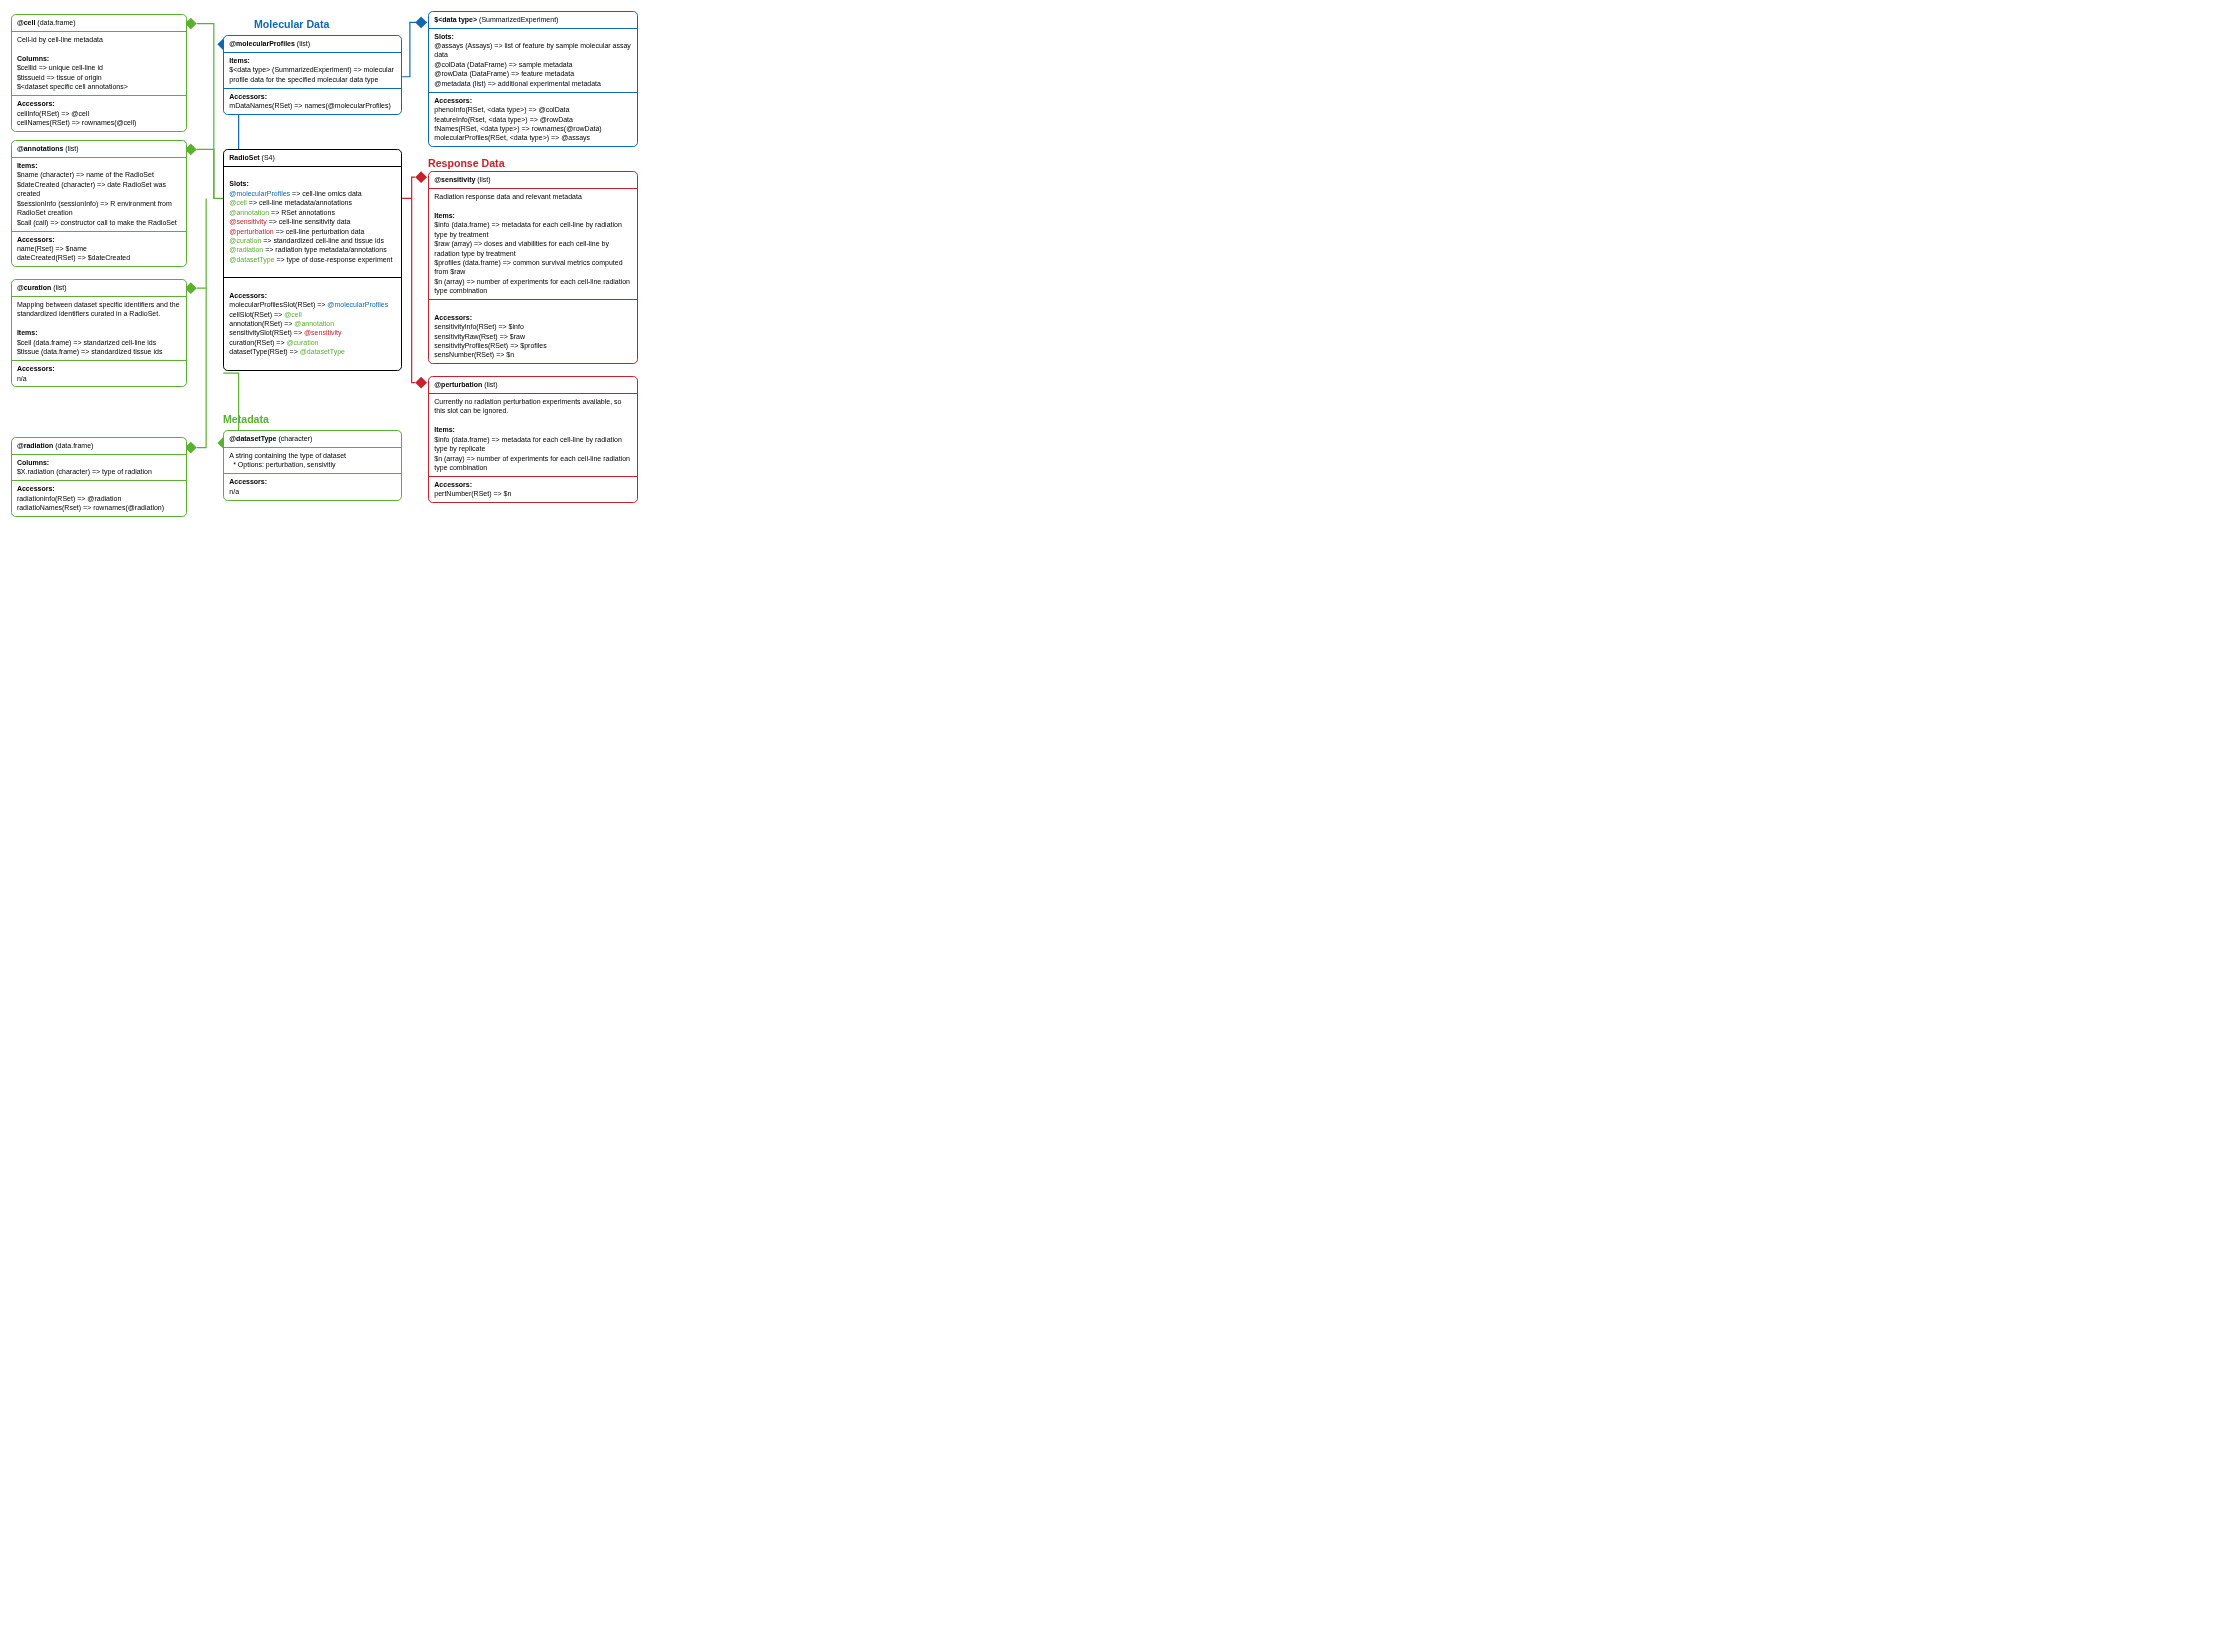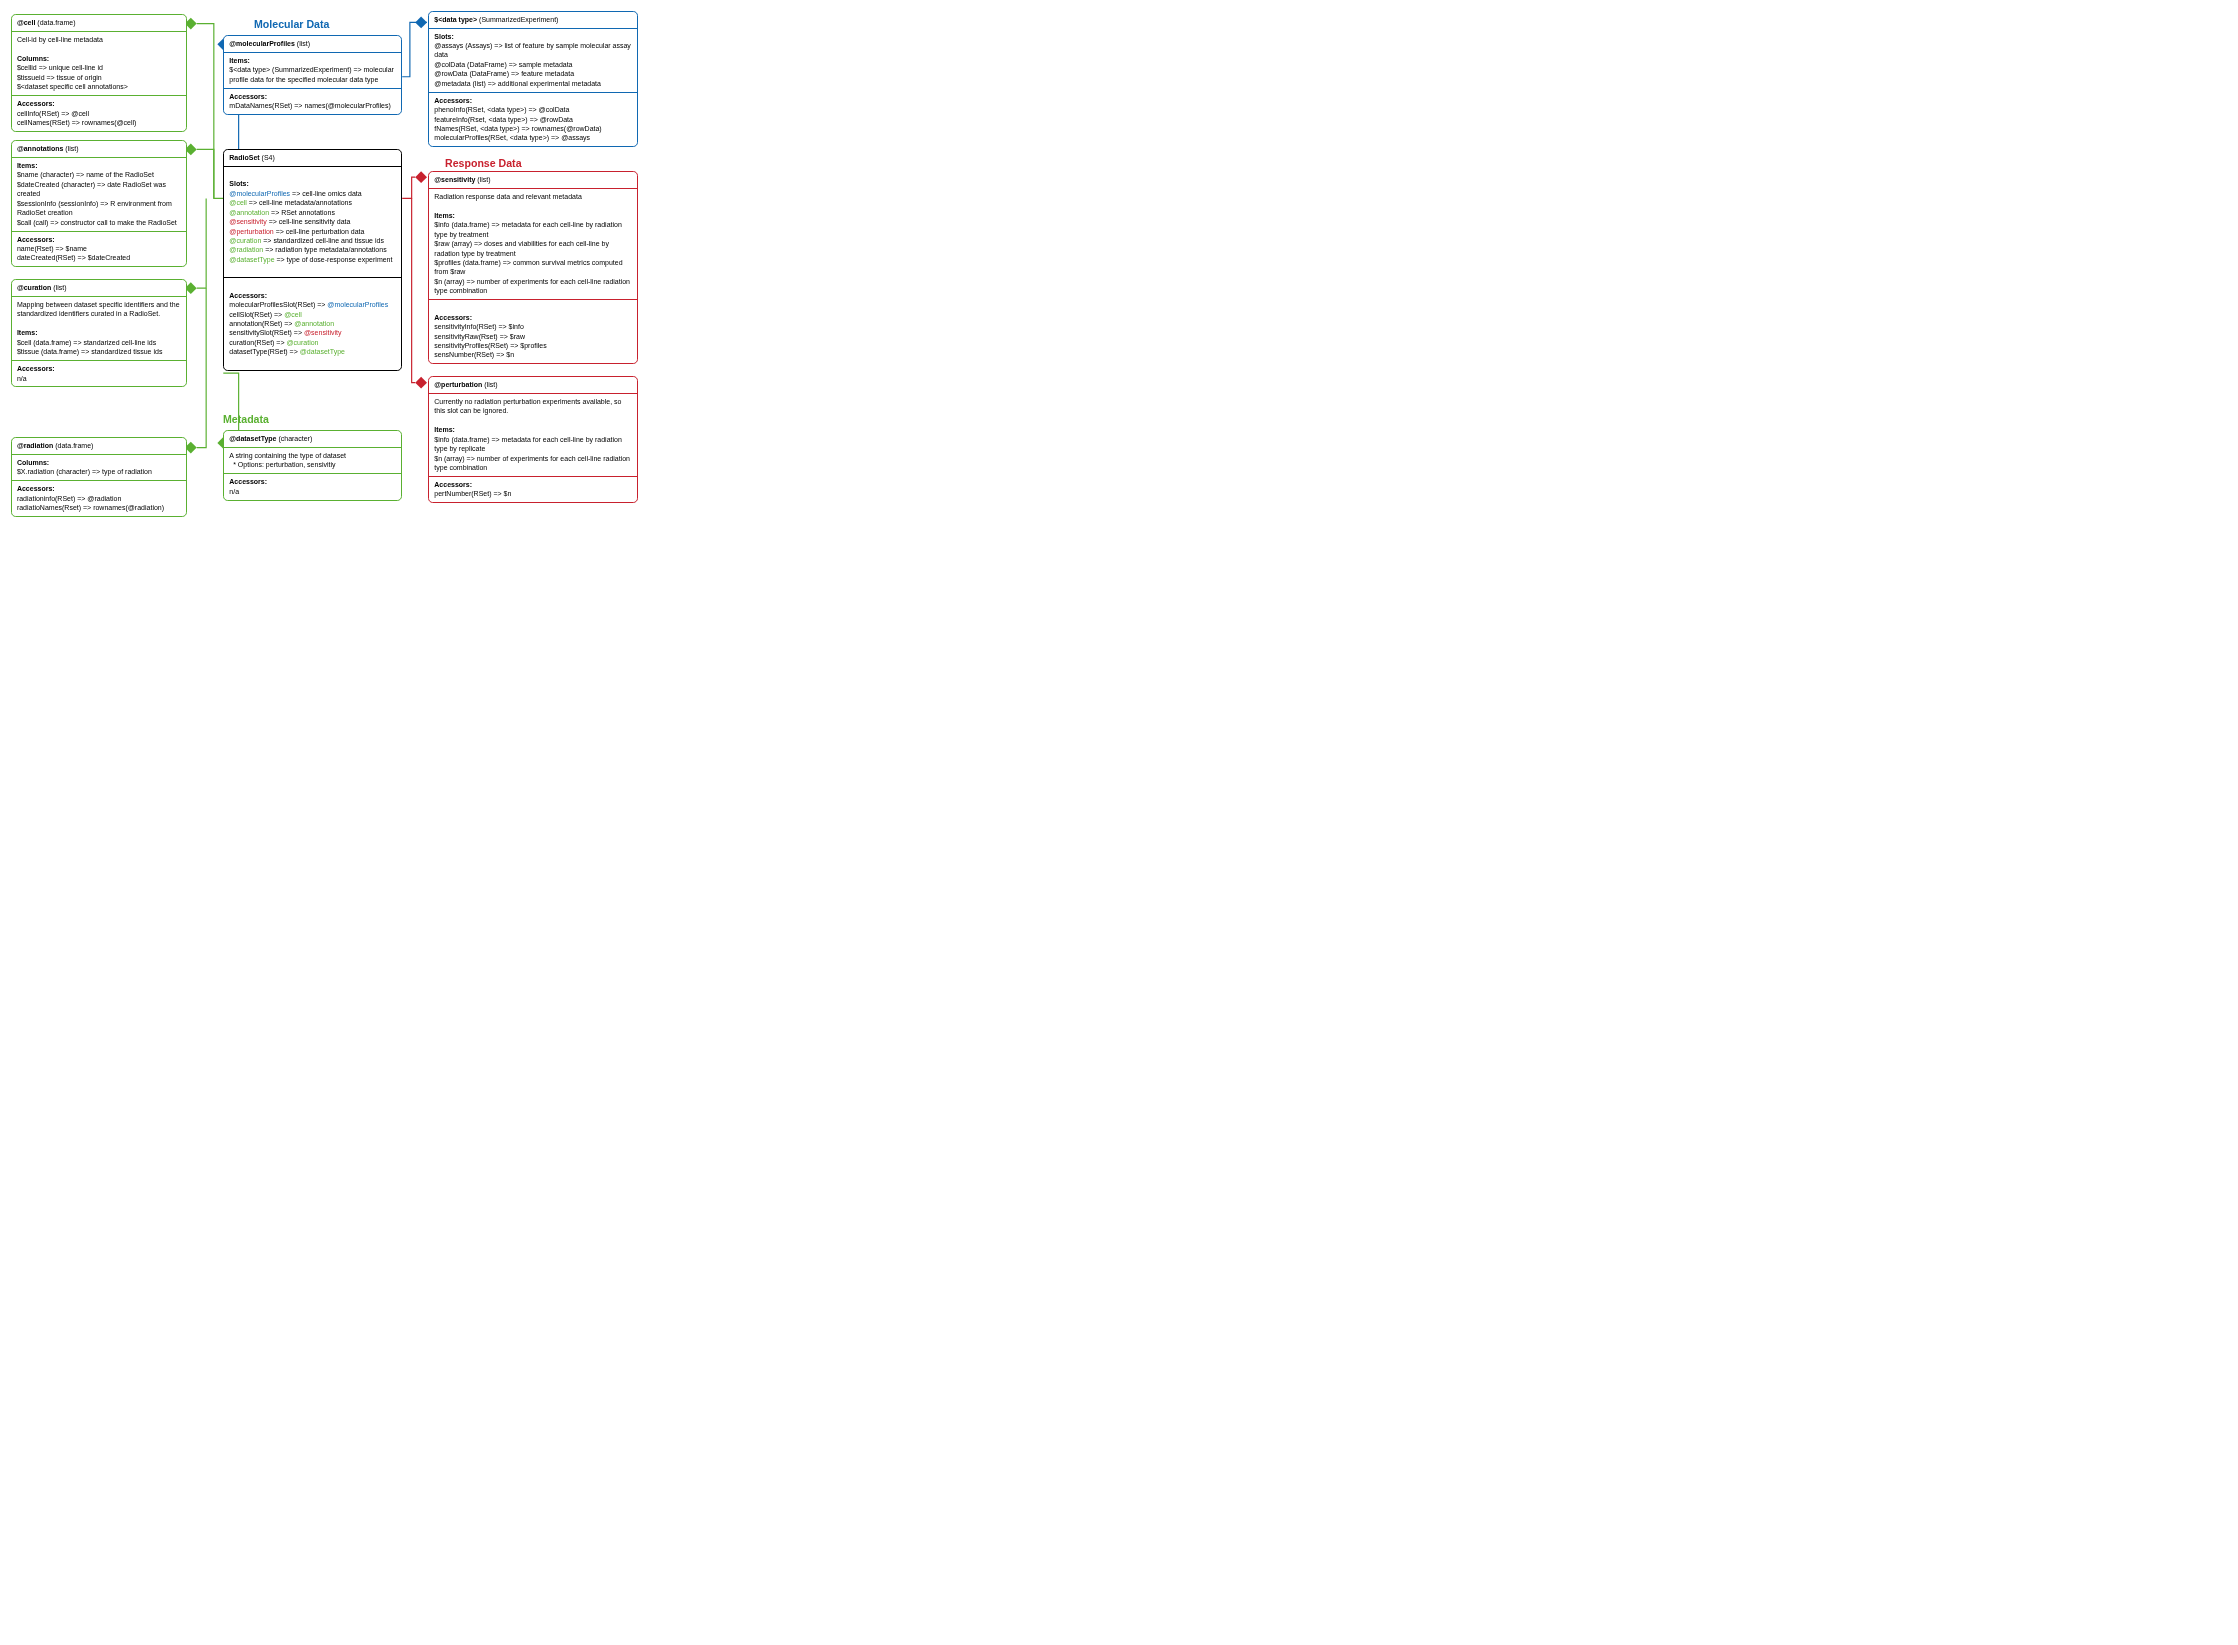--- a/index.html
+++ b/index.html
@@ -103,21 +103,21 @@
       <path d="M723 38 L694 38 L694 86 L694 130 L681 130"></path>
     </g>
 
     <g stroke="#c8212e" stroke-width="2" fill="none">
       <path d="M681 336 L697 336 L697 300 L703 300"></path>
       <path d="M697 336 L697 648 L703 648"></path>
     </g>
   </svg>
 
   <div class="section-title t-blue" style="left:254px; top:17.7px;">Molecular Data</div>
-  <div class="section-title t-red" style="left:428px; top:157px;margin-left:17px;">Response Data</div>
+  <div class="section-title t-red" style="left:428px; top:157px;">Response Data</div>
   <div class="section-title t-green" style="left:223px; top:413px;">Metadata</div>
 
   <div class="box green" style="left:10.6px; top:14px; width:176px;">
     <div class="seg hd"><b>@cell</b> <span class="type">(data.frame)</span></div>
     <div class="seg">
       <div>Cell-id by cell-line metadata</div><br>
       <div class="k">Columns:</div>
       <div>$cellid =&gt; unique cell-line id</div>
       <div>$tissueid =&gt; tissue of origin</div>
       <div>$&lt;dataset specific cell annotations&gt;</div>

